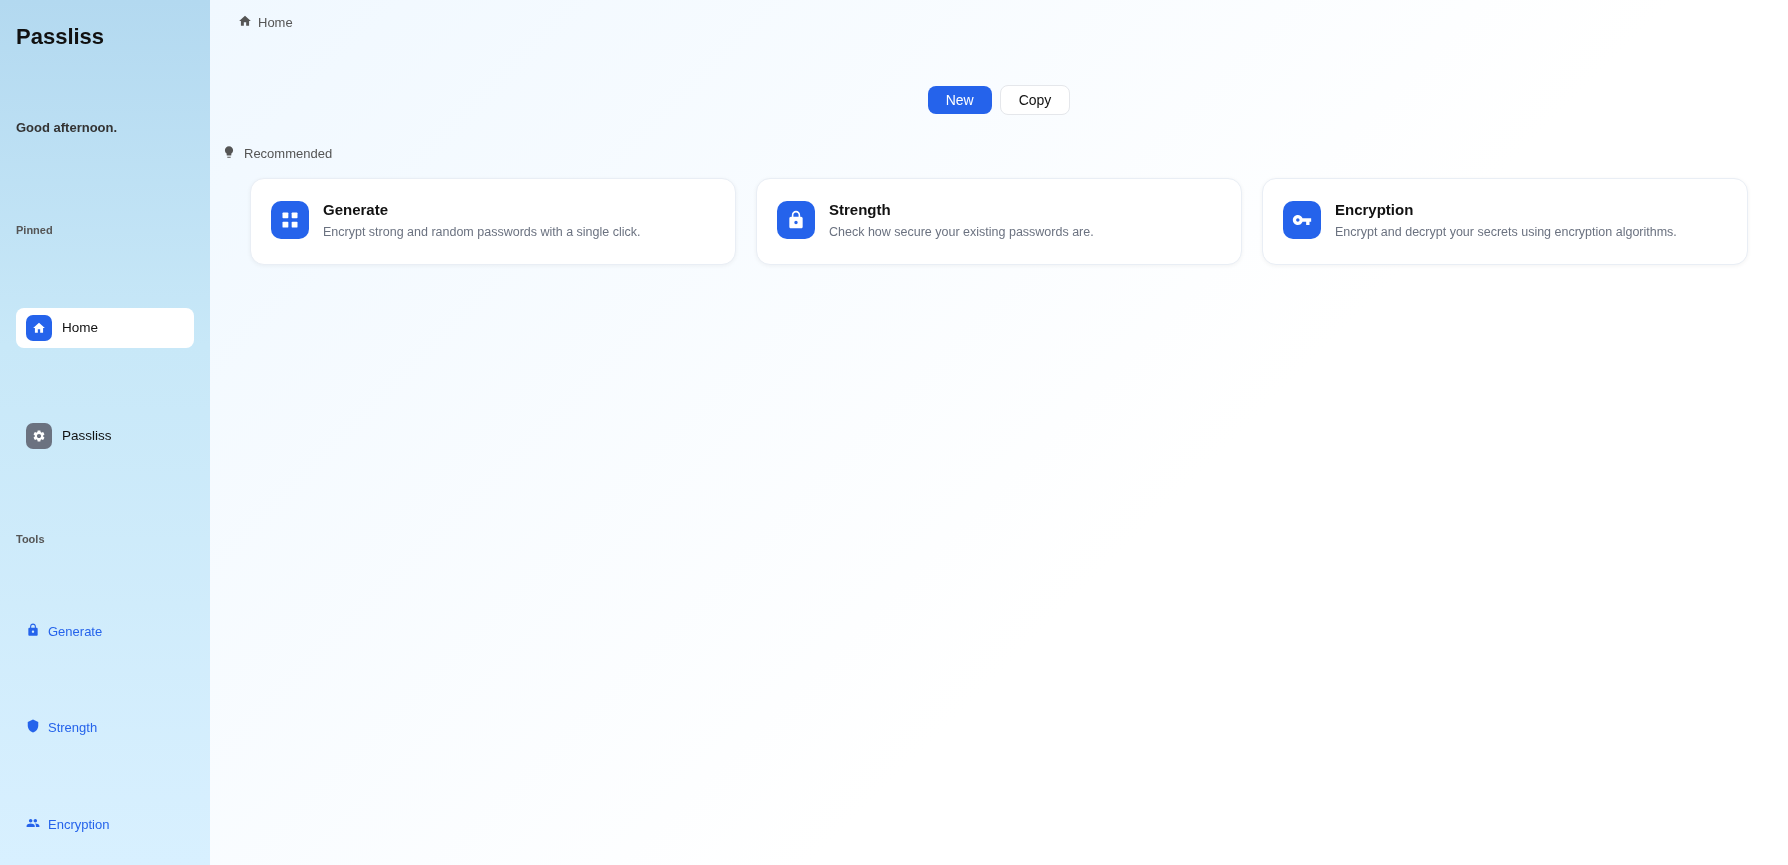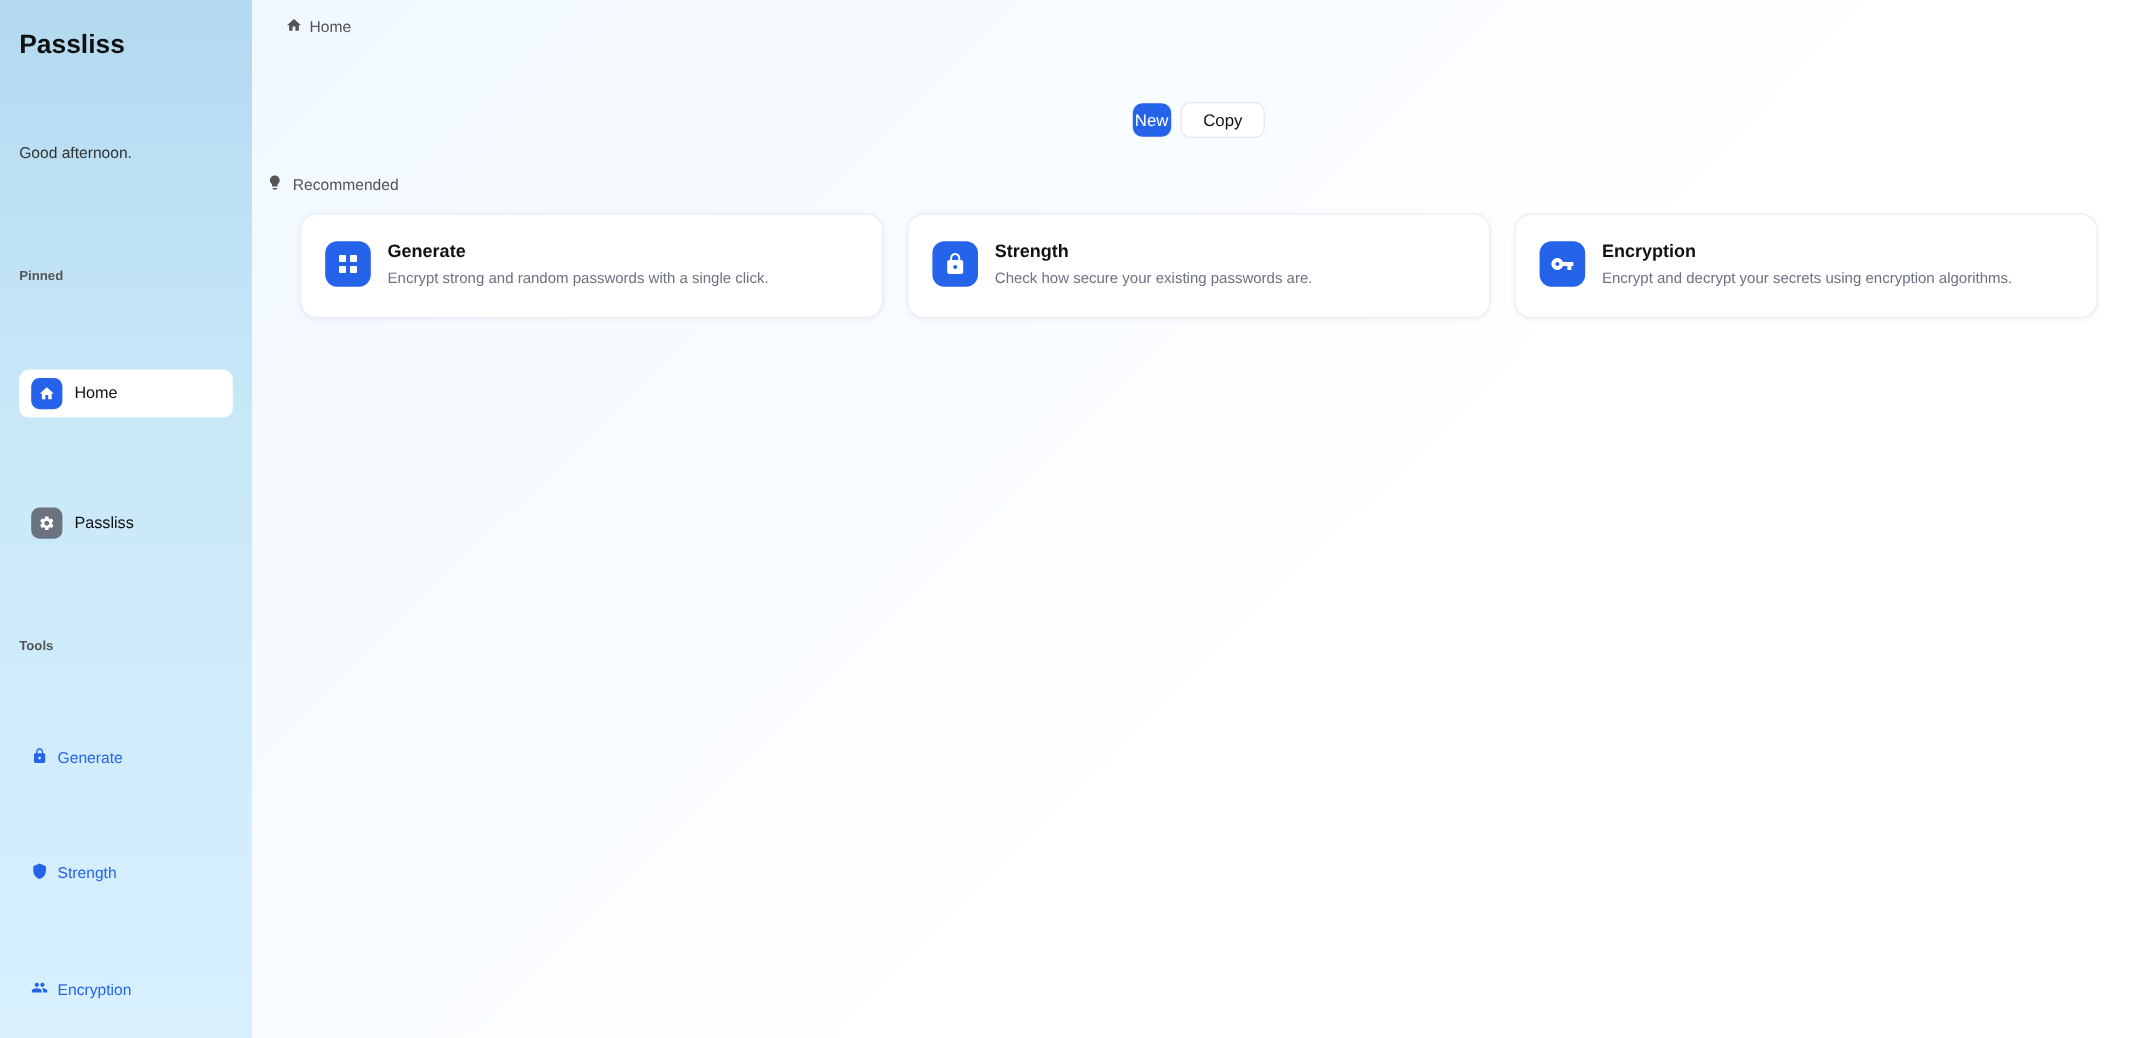--- a/index.html
+++ b/index.html
@@ -27,20 +27,21 @@
       font-size: 22px;
       font-weight: 700;
       color: #111;
       margin-bottom: 4px;
     }
 
     #greeting {
       font-size: 13px;
       color: #333;
       margin-bottom: 20px;
+      font-weight: bold;
     }
 
     .section-label {
       font-size: 11px;
       font-weight: 600;
       color: #555;
       margin-bottom: 6px;
       margin-top: 4px;
       text-transform: none;
     }
@@ -140,21 +141,21 @@
     #password-actions {
       display: flex;
       gap: 8px;
       align-items: center;
     }
 
     .btn-new {
       background: #2563eb;
       color: #fff;
       border: none;
-      padding: 6px 2px;
+      padding: 6px 18px;
       border-radius: 8px;
       font-size: 14px;
       font-weight: 500;
       cursor: pointer;
     }
 
     .btn-copy {
       background: #fff;
       color: #111;
       border: 1px solid #e5e7eb;

